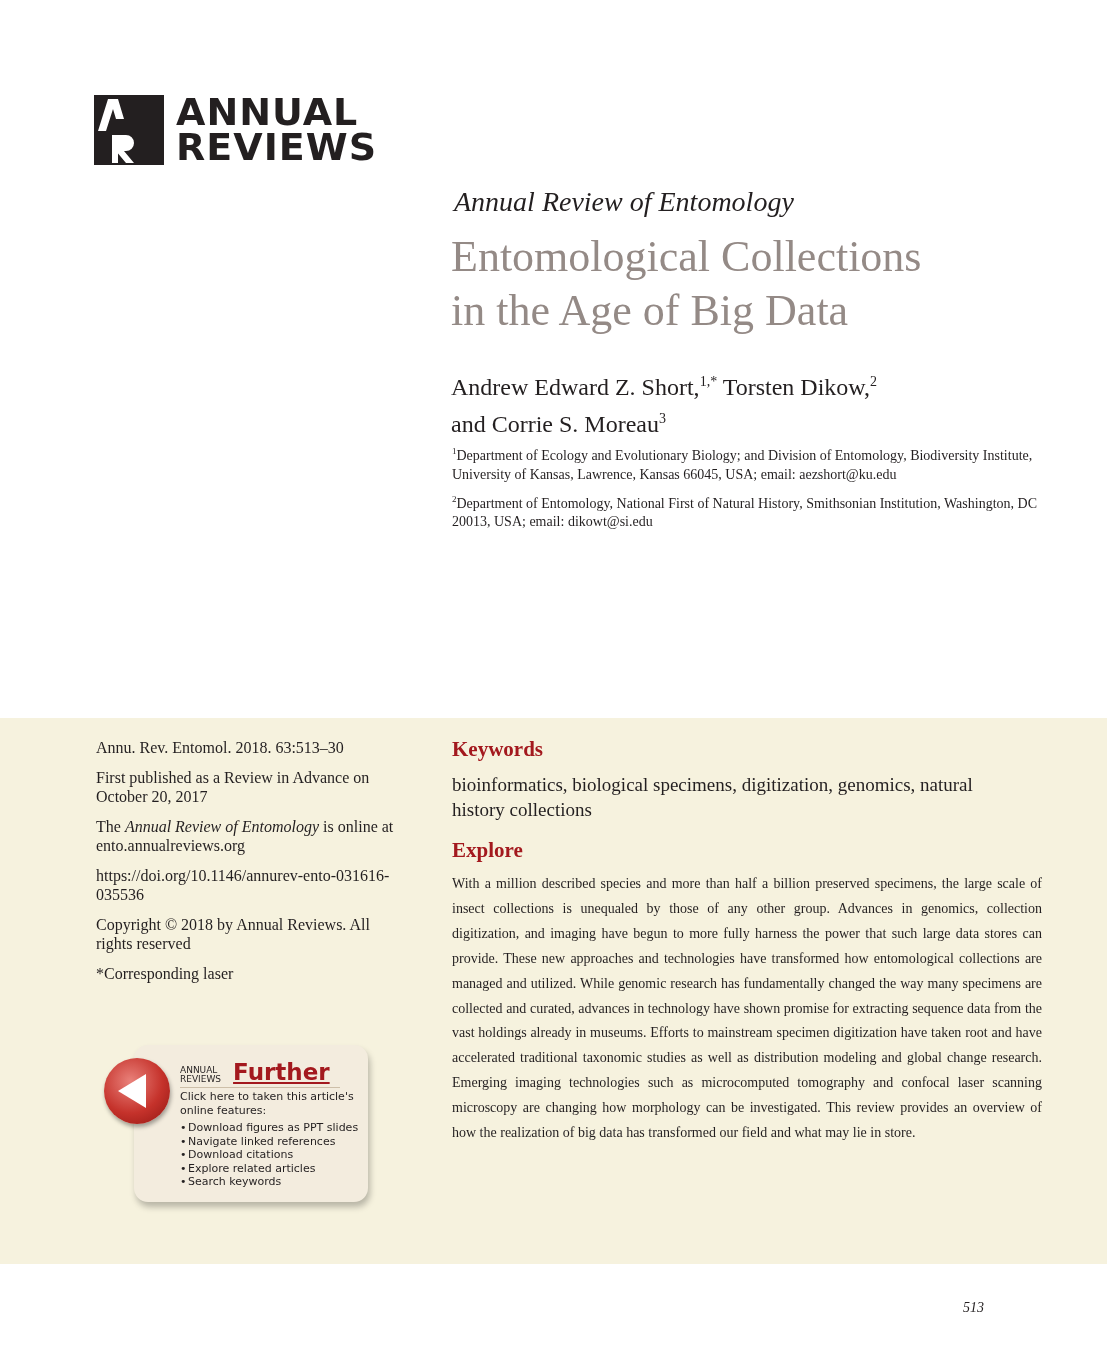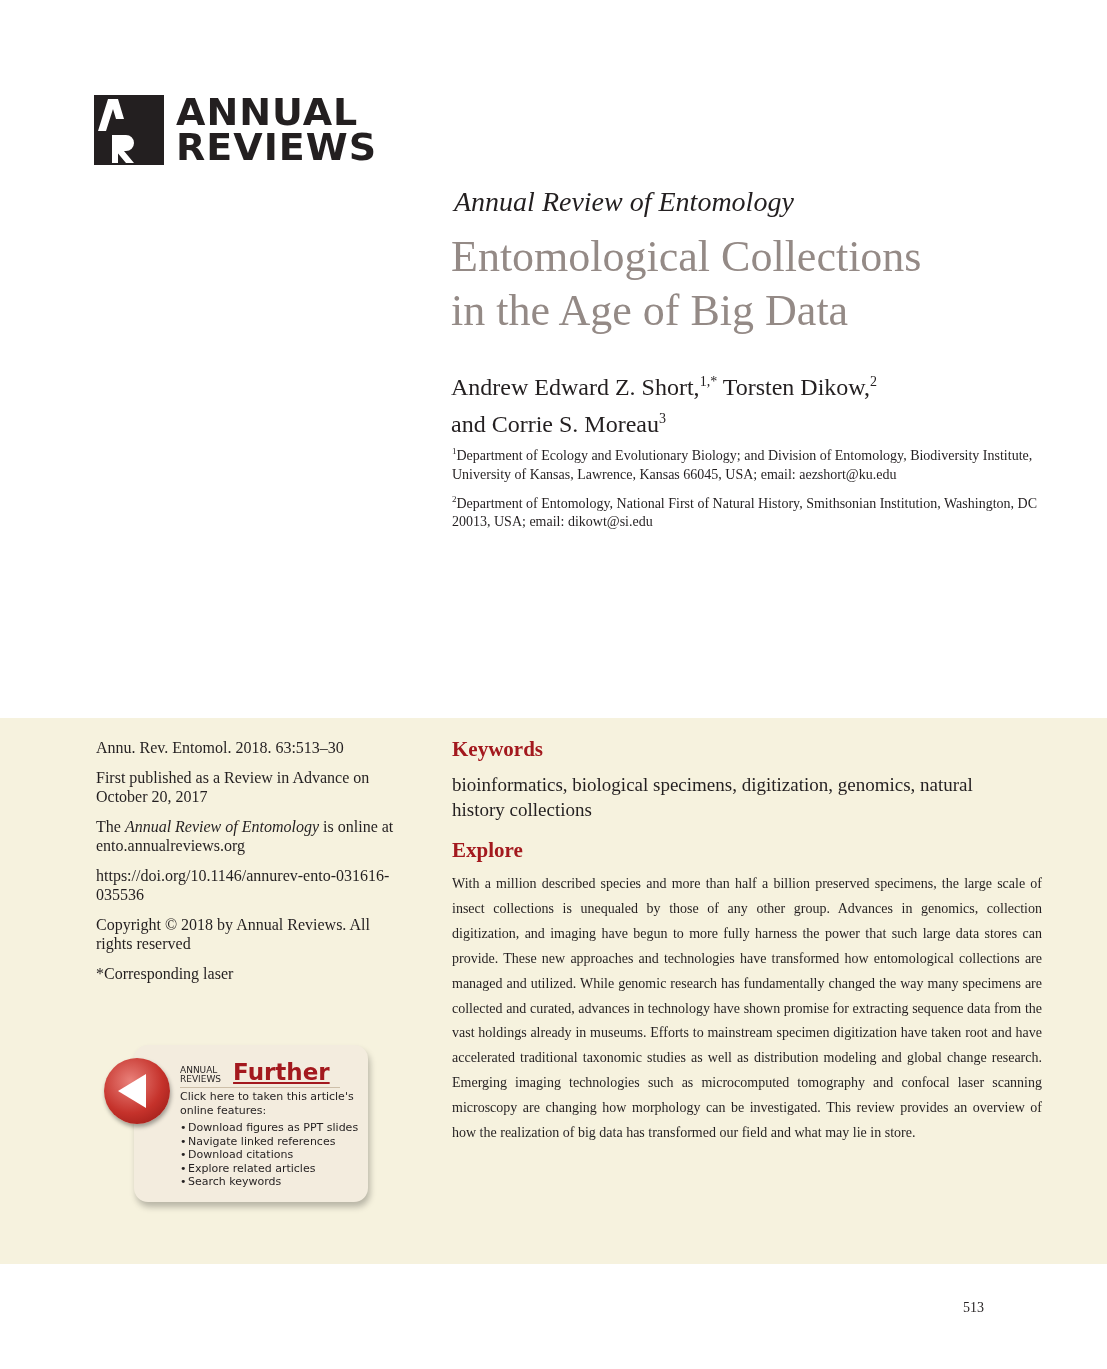--- a/index.html
+++ b/index.html
@@ -37,21 +37,21 @@
   .further-body { position: absolute; left: 46px; top: 45px; width: 180px; font-size: 11px; line-height: 13.5px; color: #231f20; }
   .further-body .click { font-weight: normal; color: #231f20; cursor: pointer; }
   .further-body ul { margin: 4px 0 0 0; padding: 0; list-style: none; }
   .further-body li { padding-left: 8px; position: relative; line-height: 13.5px; }
   .further-body li:before { content: "\2022"; position: absolute; left: 0; }
   .kw-head, .abs-head { position: absolute; left: 452px; font-size: 21px; font-weight: bold; color: #a3191e; }
   .kw-head { top: 737px; }
   .kw-text { position: absolute; left: 452px; top: 772px; width: 570px; font-size: 19px; line-height: 25px; }
   .abs-head { top: 838px; }
   .abs-text { position: absolute; left: 452px; top: 872px; width: 590px; font-size: 14px; line-height: 24.9px; text-align: justify; }
-  .pagenum { position: absolute; left: 963px; top: 1300px; font-size: 14px; color: #231f20; text-align: right; }
+  .pagenum { position: absolute; left: 963px; top: 1300px; font-style: italic; font-size: 14px; color: #231f20; text-align: right; }
 </style>
 </head>
 <body>
 
 <div class="logo">
   <div class="logo-mark">
     <svg width="70" height="70" viewBox="0 0 70 70">
       <polygon points="4,36 14,4 24,4 30,24 22,24 19,14 12,36" fill="#ffffff"></polygon>
       <rect x="18" y="40" width="6" height="28" fill="#ffffff"></rect>
       <path d="M24,40 h8 a8,8 0 0 1 0,16 h-2 l10,12 h-8 l-10,-12 z" fill="#ffffff"></path>

